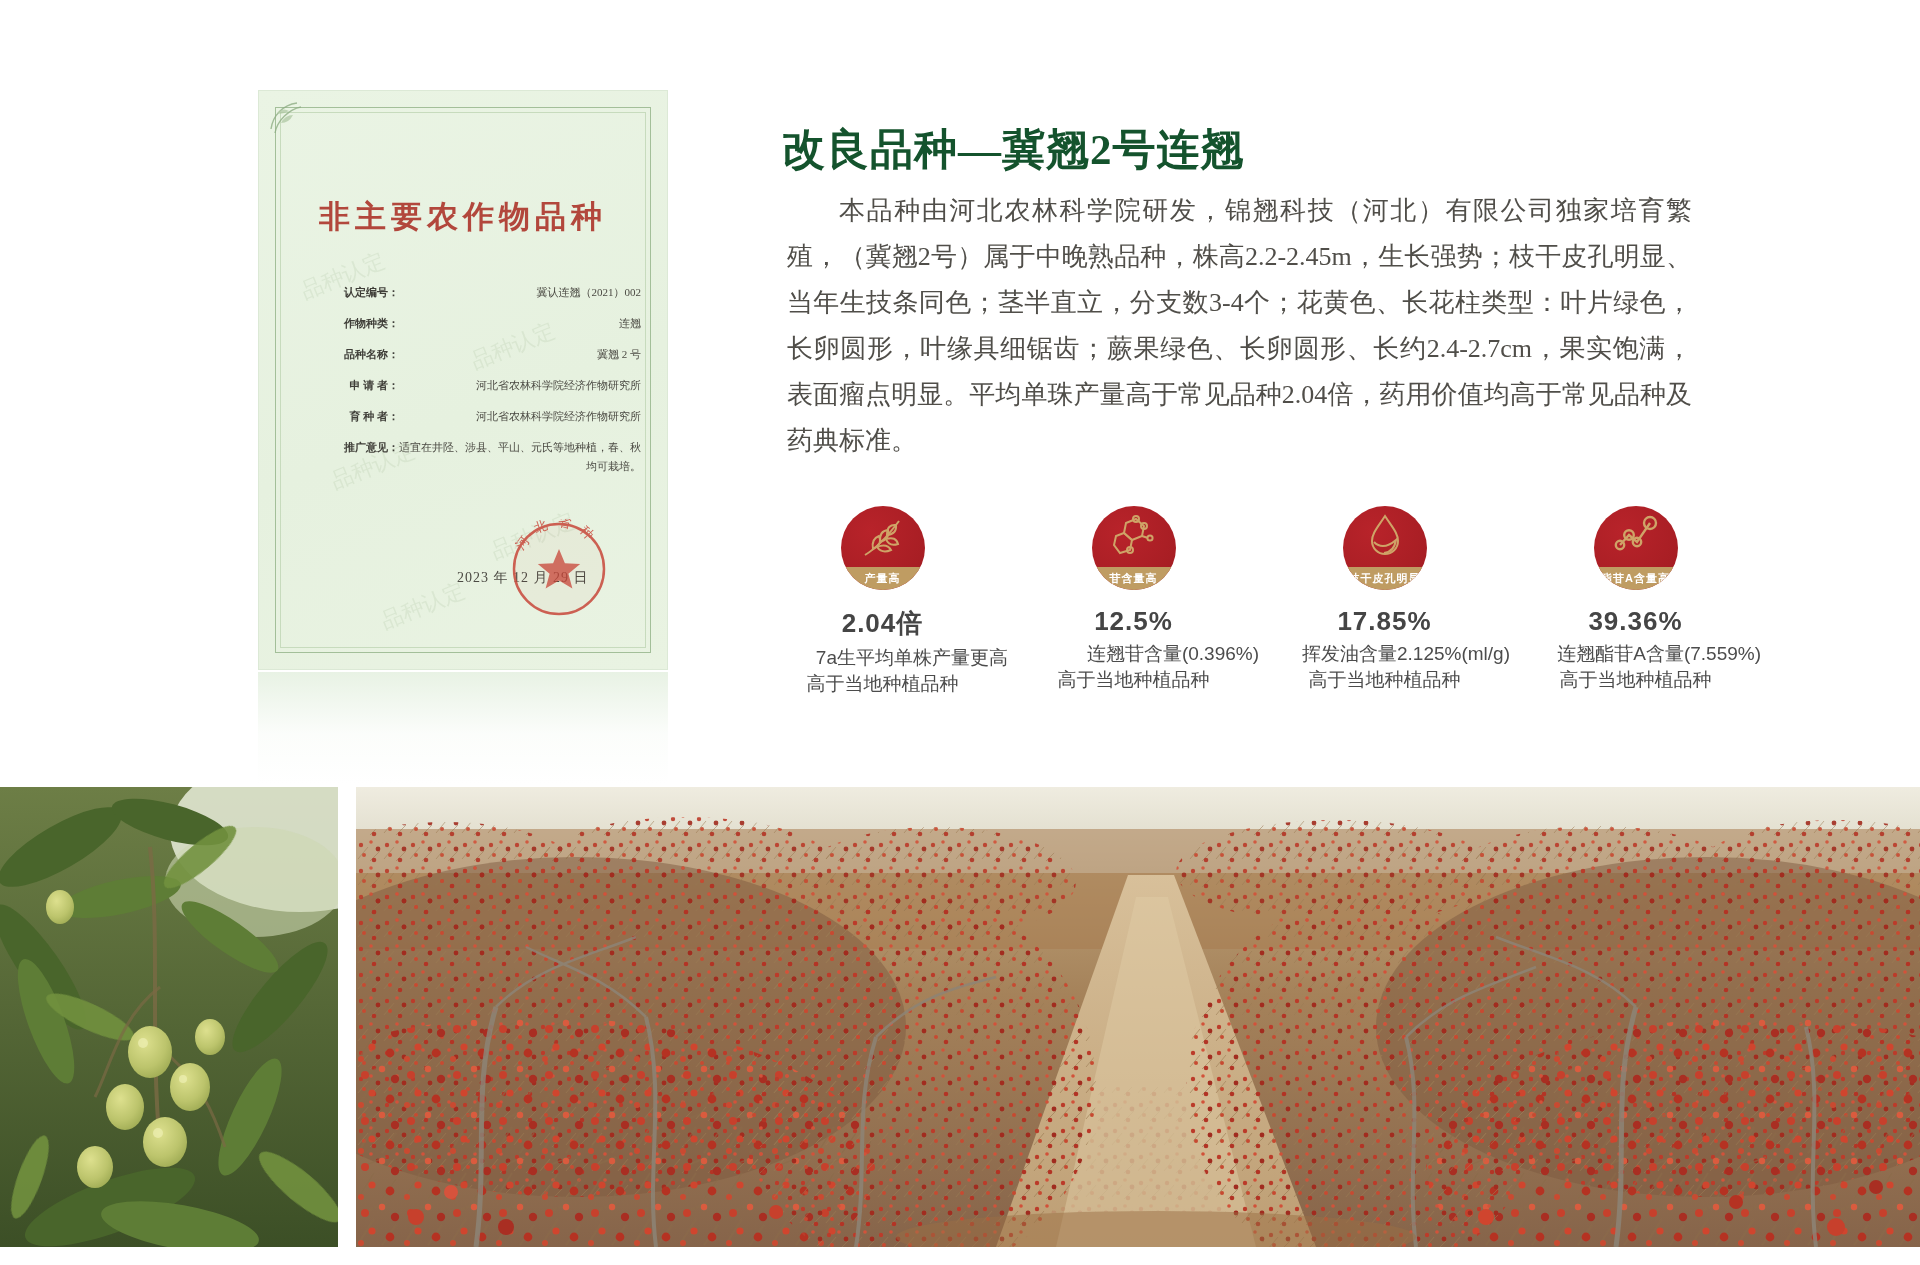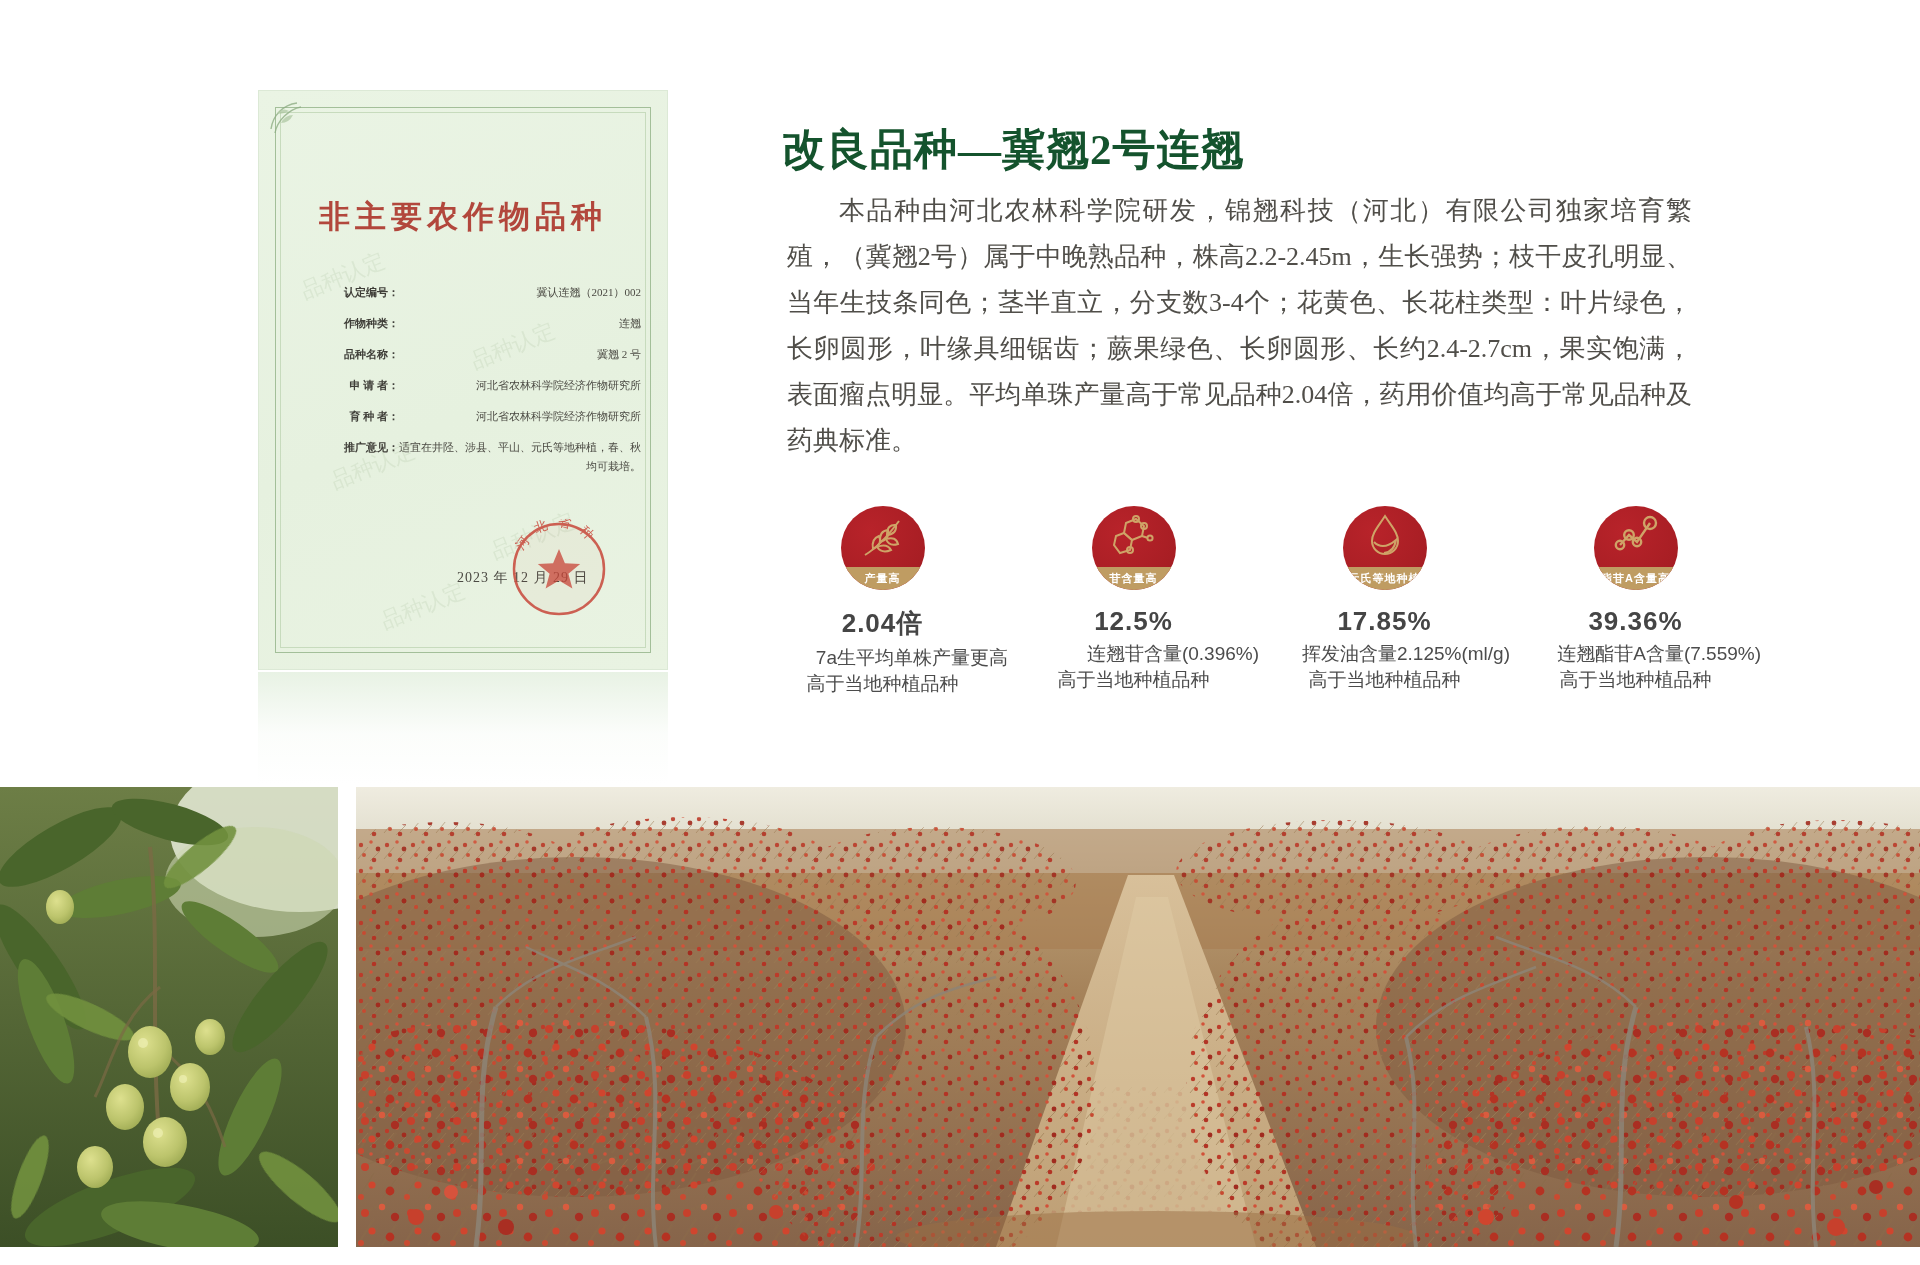--- a/index.html
+++ b/index.html
@@ -188,21 +188,21 @@
   </div>
 
   <div class="stat-card">
     <div class="stat-circle">
       <svg class="stat-icon" width="48" height="52" viewBox="0 0 48 52">
         <g fill="none" stroke="#cfa367" stroke-width="2">
           <path d="M24,5 C31,16 37,22 37,30 a13,13 0 1,1 -26,0 C11,22 17,16 24,5 Z"></path>
           <path d="M13,31 q9,9 22,-2 q-2,12 -12,13"></path>
         </g>
       </svg>
-      <div class="stat-band">元氏等地种植</div>
+      <div class="stat-band">枝干皮孔明显</div>
     </div>
     <div class="stat-value">17.85%</div>
     <div class="stat-line first">挥发油含量2.125%(ml/g)</div>
     <div class="stat-line">高于当地种植品种</div>
   </div>
 
   <div class="stat-card">
     <div class="stat-circle">
       <svg class="stat-icon" width="48" height="52" viewBox="0 0 48 52">
         <g fill="none" stroke="#cfa367" stroke-width="2.4">

